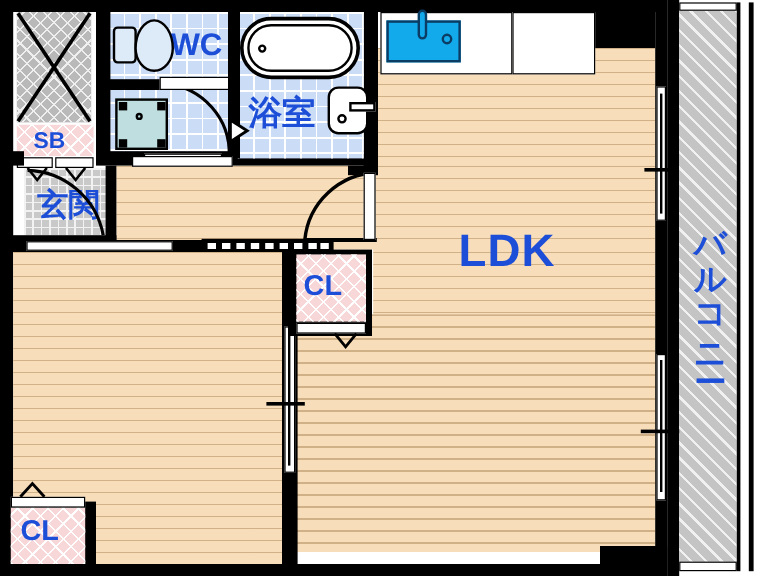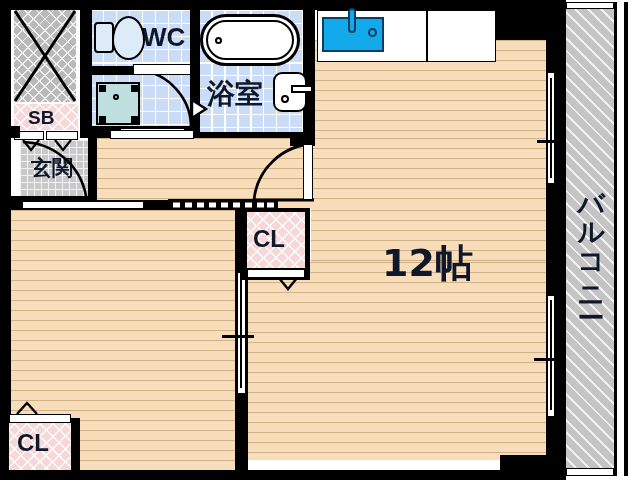--- a/index.html
+++ b/index.html
@@ -55,21 +55,21 @@
       #f0f0f0 0 2px, rgba(0,0,0,0) 2px 9px);
   }
 
   
   .wall{background:#000000;}
   .whitefill{background:#ffffff;}
 
   
   .lbl{
     position:absolute;
-    color:#0f172a;
+    color:#1d4ed8;
     font-weight:700;
     white-space:nowrap;
     line-height:1;
     user-select:none;
   }
   .lbl-jp{font-family:"DejaVu Sans","Liberation Sans",sans-serif;}
   .lbl-lat{font-family:"Liberation Sans","DejaVu Sans",sans-serif;}
   .vertical{
     writing-mode:vertical-rl;
     text-orientation:upright;
@@ -113,21 +113,21 @@
   <div class="abs whitefill" style="left:317px;top:10px;width:110px;height:52px;border:1.6px solid #000;"></div>
   <div class="abs whitefill" style="left:427px;top:10px;width:69px;height:52px;border:1.6px solid #000;"></div>
 
   <div class="abs" style="left:322px;top:17px;width:62px;height:35px;background:#13aaec;border:2.2px solid #0b3c63;"></div>
   <div class="abs" style="left:348px;top:8px;width:8px;height:25px;background:#13aaec;border:2px solid #0b3c63;border-radius:4px;"></div>
   <div class="abs" style="left:368px;top:28px;width:9px;height:9px;border:2.2px solid #0b3c63;border-radius:50%;background:#13aaec;"></div>
 
   <div class="abs wall" style="left:303px;top:0px;width:12px;height:142px;"></div>
   <div class="abs wall" style="left:496px;top:10px;width:50px;height:30px;"></div>
 
-  <div class="lbl lbl-jp" style="left:382px;top:244px;font-size:38px;">12帖</div>
+  <div class="lbl lbl-lat" style="left:382px;top:191px;font-size:38px;letter-spacing:1px;">LDK</div>
 
   <div class="abs tile" style="left:90px;top:10px;width:104px;height:62px;"></div>
   <div class="lbl lbl-lat" style="left:142px;top:24px;font-size:26px;">WC</div>
 
   <div class="abs" style="left:94px;top:22px;width:20px;height:31px;background:#ddeaf8;border:2.4px solid #000;border-radius:4px;"></div>
   <div class="abs" style="left:112px;top:16px;width:33px;height:44px;background:#ddeaf8;border:2.6px solid #000;border-radius:50% 50% 50% 50%/55% 55% 45% 45%;"></div>
 
   <div class="abs tile" style="left:90px;top:72px;width:104px;height:60px;"></div>
   <div class="abs" style="left:96px;top:82px;width:44px;height:43px;background:#bfdee0;border:2.4px solid #000;"></div>
   <div class="abs wall" style="left:99px;top:85px;width:7px;height:7px;"></div>
@@ -171,21 +171,21 @@
     <line x1="1" y1="1" x2="61" y2="91" stroke="#000" stroke-width="3"></line>
     <line x1="61" y1="1" x2="1" y2="91" stroke="#000" stroke-width="3"></line>
   </svg>
 
   <div class="abs pinkhatch" style="left:14px;top:104px;width:64px;height:26px;"></div>
   <div class="lbl lbl-lat" style="left:28px;top:108px;font-size:19px;">SB</div>
   <div class="abs whitefill" style="left:14px;top:131px;width:30px;height:9px;border:1.4px solid #000;"></div>
   <div class="abs whitefill" style="left:46px;top:131px;width:32px;height:9px;border:1.4px solid #000;"></div>
 
   <div class="abs genkan" style="left:20px;top:140px;width:72px;height:58px;"></div>
-  <div class="lbl lbl-jp" style="left:31px;top:158px;font-size:21px;">玄関</div>
+  <div class="lbl lbl-jp" style="left:31px;top:158px;font-size:26px;">玄関</div>
 
   <svg class="abs" style="left:20px;top:140px;width:72px;height:58px;" viewBox="0 0 72 58">
     <path d="M 3 2 A 66 66 0 0 1 66 56" fill="none" stroke="#000" stroke-width="2.6"></path>
   </svg>
 
   <svg class="abs" style="left:22px;top:139px;width:18px;height:12px;" viewBox="0 0 18 12">
     <polyline points="1,1 9,11 17,1" fill="none" stroke="#000" stroke-width="2.2"></polyline>
   </svg>
   <svg class="abs" style="left:54px;top:139px;width:18px;height:12px;" viewBox="0 0 18 12">
     <polyline points="1,1 9,11 17,1" fill="none" stroke="#000" stroke-width="2.2"></polyline>

